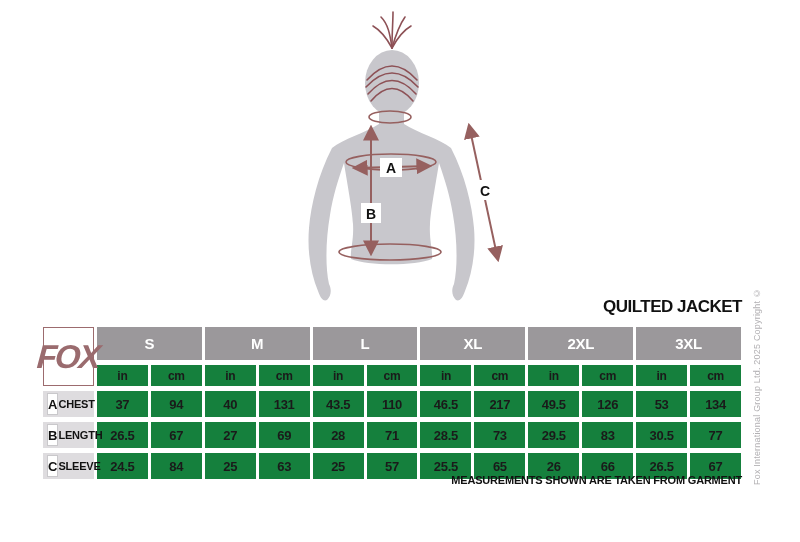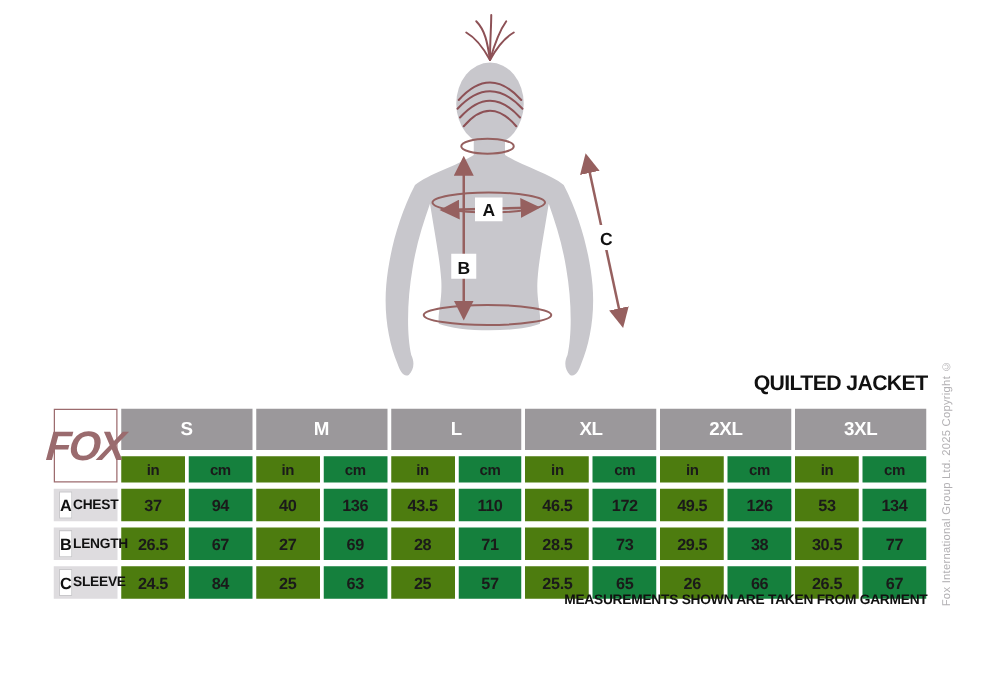--- a/index.html
+++ b/index.html
@@ -41,21 +41,21 @@
     font-size:33px;font-weight:bold;font-style:italic;color:#9a6b6e;
     letter-spacing:-2px;transform:skewX(-4deg);line-height:1;
   }
   .fox-head{width:24px;height:27px;margin-top:2px;}
   td.size-head{
     background:#9b989b;color:#ffffff;height:32px;
     font-size:15px;font-weight:bold;letter-spacing:-0.3px;
   }
   td.unit{height:20px;font-size:12px;font-weight:bold;letter-spacing:-0.3px;}
   td.val{height:15px;font-size:13px;font-weight:bold;letter-spacing:-0.3px;}
-  .col-in{background:#4d7c0f;}
+  .col-in{background:#15803d;}
   .col-cm{background:#15803d;}
   td.label-cell{background:#dedcdf;height:26px;}
   .label-inner{display:flex;align-items:center;height:100%;padding:0 14px 0 4px;box-sizing:border-box;}
   .letter-box{
     width:20px;height:20px;background:#fff;border:1px solid #c9c8cb;
     display:flex;align-items:center;justify-content:center;
     font-size:13px;font-weight:bold;color:#111;
   }
   .row-name{margin-left:auto;font-size:11px;font-weight:bold;letter-spacing:-0.2px;color:#111;}
 </style>
@@ -172,25 +172,25 @@
         <tr>
           <td class="label-cell">
             <span class="label-inner">
               <span class="letter-box">A</span>
               <span class="row-name">CHEST</span>
             </span>
           </td>
           <td class="val col-in">37</td>
           <td class="val col-cm">94</td>
           <td class="val col-in">40</td>
-          <td class="val col-cm">136</td>
+          <td class="val col-cm">131</td>
           <td class="val col-in">43.5</td>
           <td class="val col-cm">110</td>
           <td class="val col-in">46.5</td>
-          <td class="val col-cm">172</td>
+          <td class="val col-cm">217</td>
           <td class="val col-in">49.5</td>
           <td class="val col-cm">126</td>
           <td class="val col-in">53</td>
           <td class="val col-cm">134</td>
         </tr>
         <tr>
           <td class="label-cell">
             <span class="label-inner">
               <span class="letter-box">B</span>
               <span class="row-name">LENGTH</span>
@@ -198,21 +198,21 @@
           </td>
           <td class="val col-in">26.5</td>
           <td class="val col-cm">67</td>
           <td class="val col-in">27</td>
           <td class="val col-cm">69</td>
           <td class="val col-in">28</td>
           <td class="val col-cm">71</td>
           <td class="val col-in">28.5</td>
           <td class="val col-cm">73</td>
           <td class="val col-in">29.5</td>
-          <td class="val col-cm">38</td>
+          <td class="val col-cm">83</td>
           <td class="val col-in">30.5</td>
           <td class="val col-cm">77</td>
         </tr>
         <tr>
           <td class="label-cell">
             <span class="label-inner">
               <span class="letter-box">C</span>
               <span class="row-name">SLEEVE</span>
             </span>
           </td>

